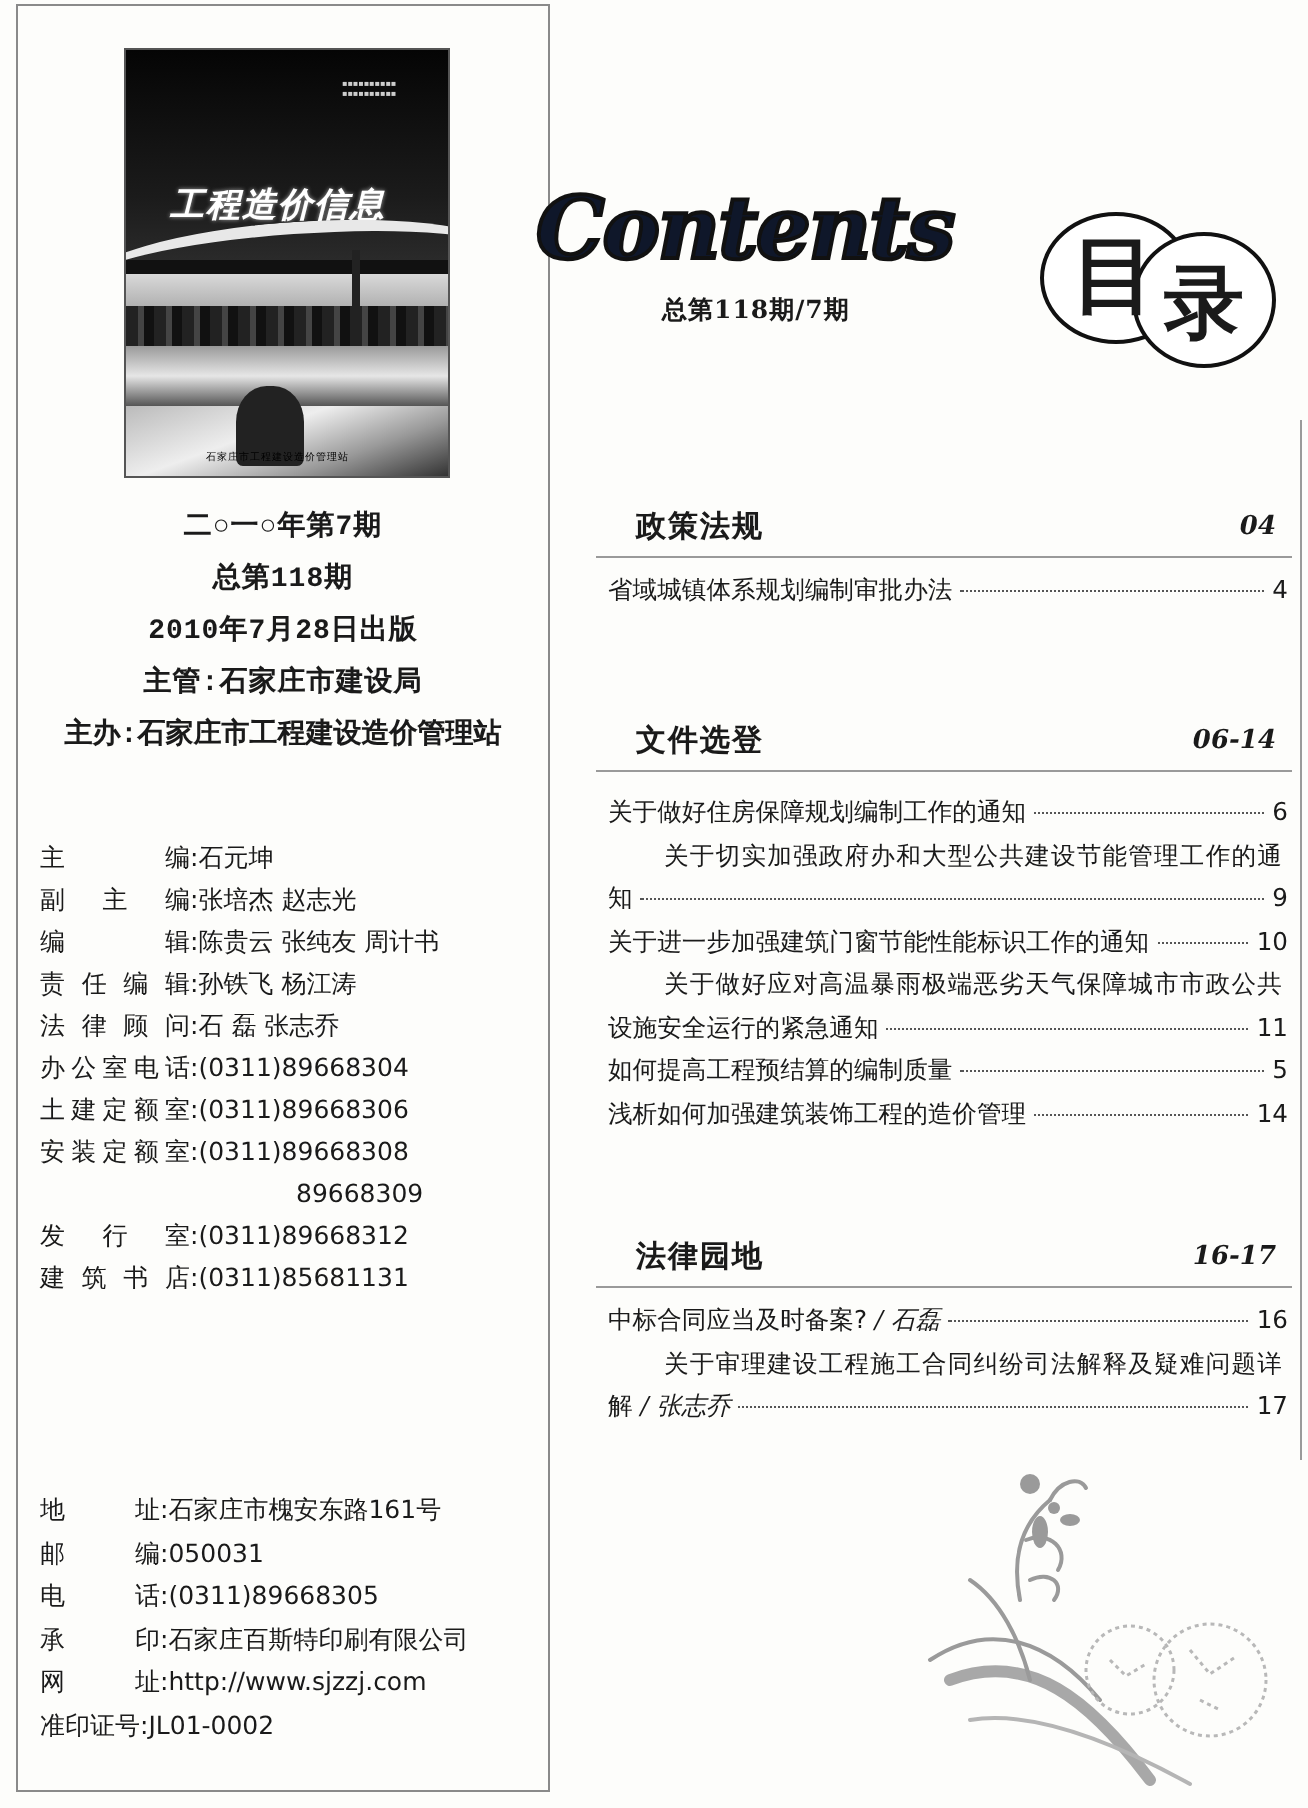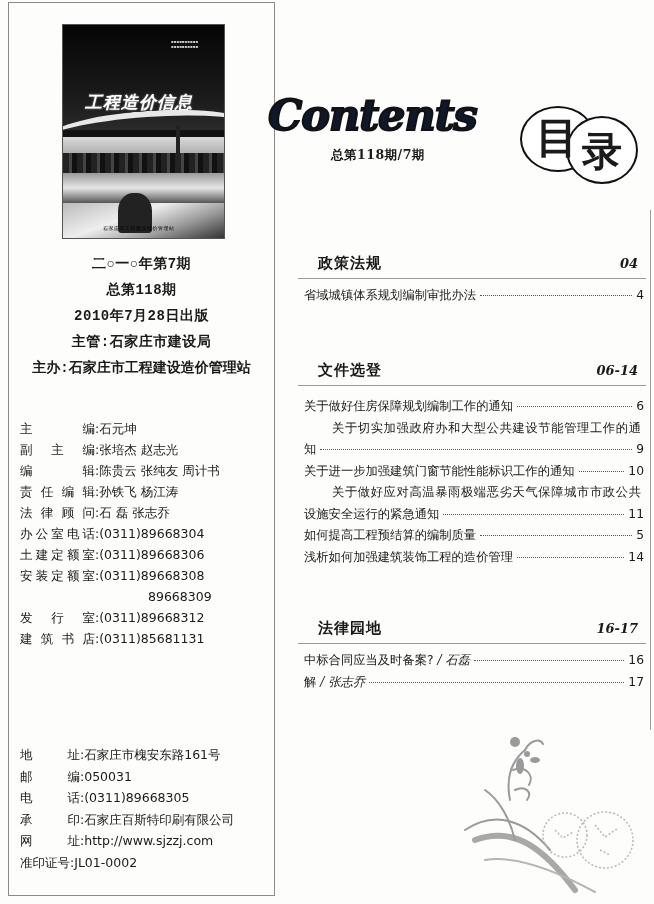--- a/index.html
+++ b/index.html
@@ -208,20 +208,23 @@
 <div class="toc" style="top:617px;">
   <div class="sec-head">
     <span class="sec-name">法律园地</span>
     <span class="sec-pages">16-17</span>
   </div>
   <div class="entries">
     <div class="entry">
       <span class="t"><span>中标合同应当及时备案?</span> <span class="author">/ 石磊</span></span>
         <span class="dots"></span>
         <span class="p">16</span>
+    </div>
+    <div class="entry wrapline">
+      <span class="t">关于审理建设工程施工合同纠纷司法解释及疑难问题详</span>
     </div>
     <div class="entry">
       <span class="t"><span>解</span> <span class="author">/ 张志乔</span></span>
         <span class="dots"></span>
         <span class="p">17</span>
     </div>
   </div>
 </div>
 
 <svg class="floral" viewBox="0 0 190 170" xmlns="http://www.w3.org/2000/svg">

